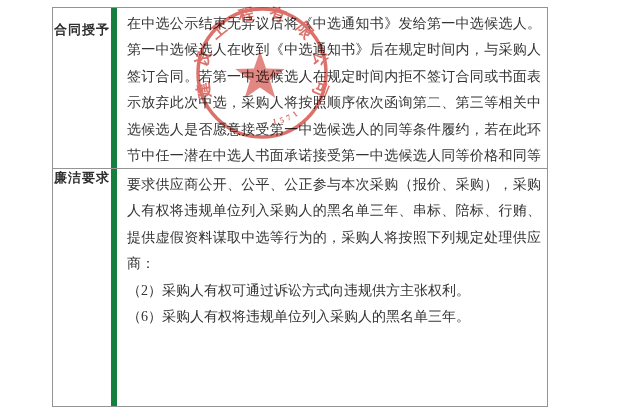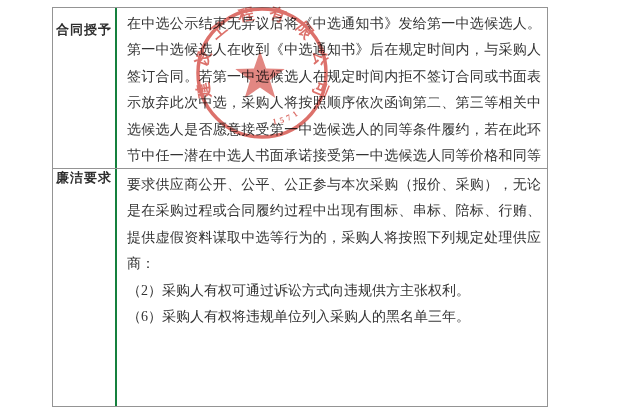--- a/index.html
+++ b/index.html
@@ -20,21 +20,21 @@
     width: 494px;
     border: 1px solid #949494;
     box-sizing: content-box;
     background: #ffffff;
   }
   .row { display: flex; }
   .row-divider { border-top: 1px solid #949494; }
   .label-cell {
     width: 64px;
     flex: 0 0 64px;
-    border-right: 2px solid #15803d;
+    border-right: 6px solid #15803d;
     display: flex;
     justify-content: center;
     box-sizing: border-box;
   }
   .label-cell.v-top { align-items: flex-start; padding-top: 13px; }
   .label-cell.v-middle { align-items: flex-start; }
   .cell-label {
     font-size: 13px;
     font-weight: bold;
     color: #2e2e2e;
@@ -84,21 +84,21 @@
       <div class="content-cell">
         <p>在中选公示结束无异议后将《中选通知书》发给第一中选候选人。第一中选候选人在收到《中选通知书》后在规定时间内，与采购人签订合同。若第一中选候选人在规定时间内拒不签订合同或书面表示放弃此次中选，采购人将按照顺序依次函询第二、第三等相关中选候选人是否愿意接受第一中选候选人的同等条件履约，若在此环节中任一潜在中选人书面承诺接受第一中选候选人同等价格和同等条件履约，则确定为中选人，并通过城投公司官网发布公示。</p>
       </div>
     </div>
 
     <div class="row row-2 row-divider">
       <div class="label-cell v-middle">
         <span class="cell-label">廉洁要求</span>
       </div>
       <div class="content-cell">
-        <p>要求供应商公开、公平、公正参与本次采购（报价、采购），无论是在采购过程或合同履约过程中出现有围标、串标、陪标、行贿、提供虚假资料谋取中选等行为的，采购人将按照下列规定处理供应商：</p>
+        <p>要求供应商公开、公平、公正参与本次采购（报价、采购），采购人有权将违规单位列入采购人的黑名单三年、串标、陪标、行贿、提供虚假资料谋取中选等行为的，采购人将按照下列规定处理供应商：</p>
         <p>（2）采购人有权可通过诉讼方式向违规供方主张权利。</p>
         <p>（6）采购人有权将违规单位列入采购人的黑名单三年。</p>
       </div>
     </div>
 
   </div>
 
   <svg class="stamp" viewBox="0 0 160 160" xmlns="http://www.w3.org/2000/svg" aria-hidden="true">
     <defs>
       <path id="arcTop" d="M 34.9 111.6 A 55 55 0 1 1 125.1 111.6" fill="none"></path>

